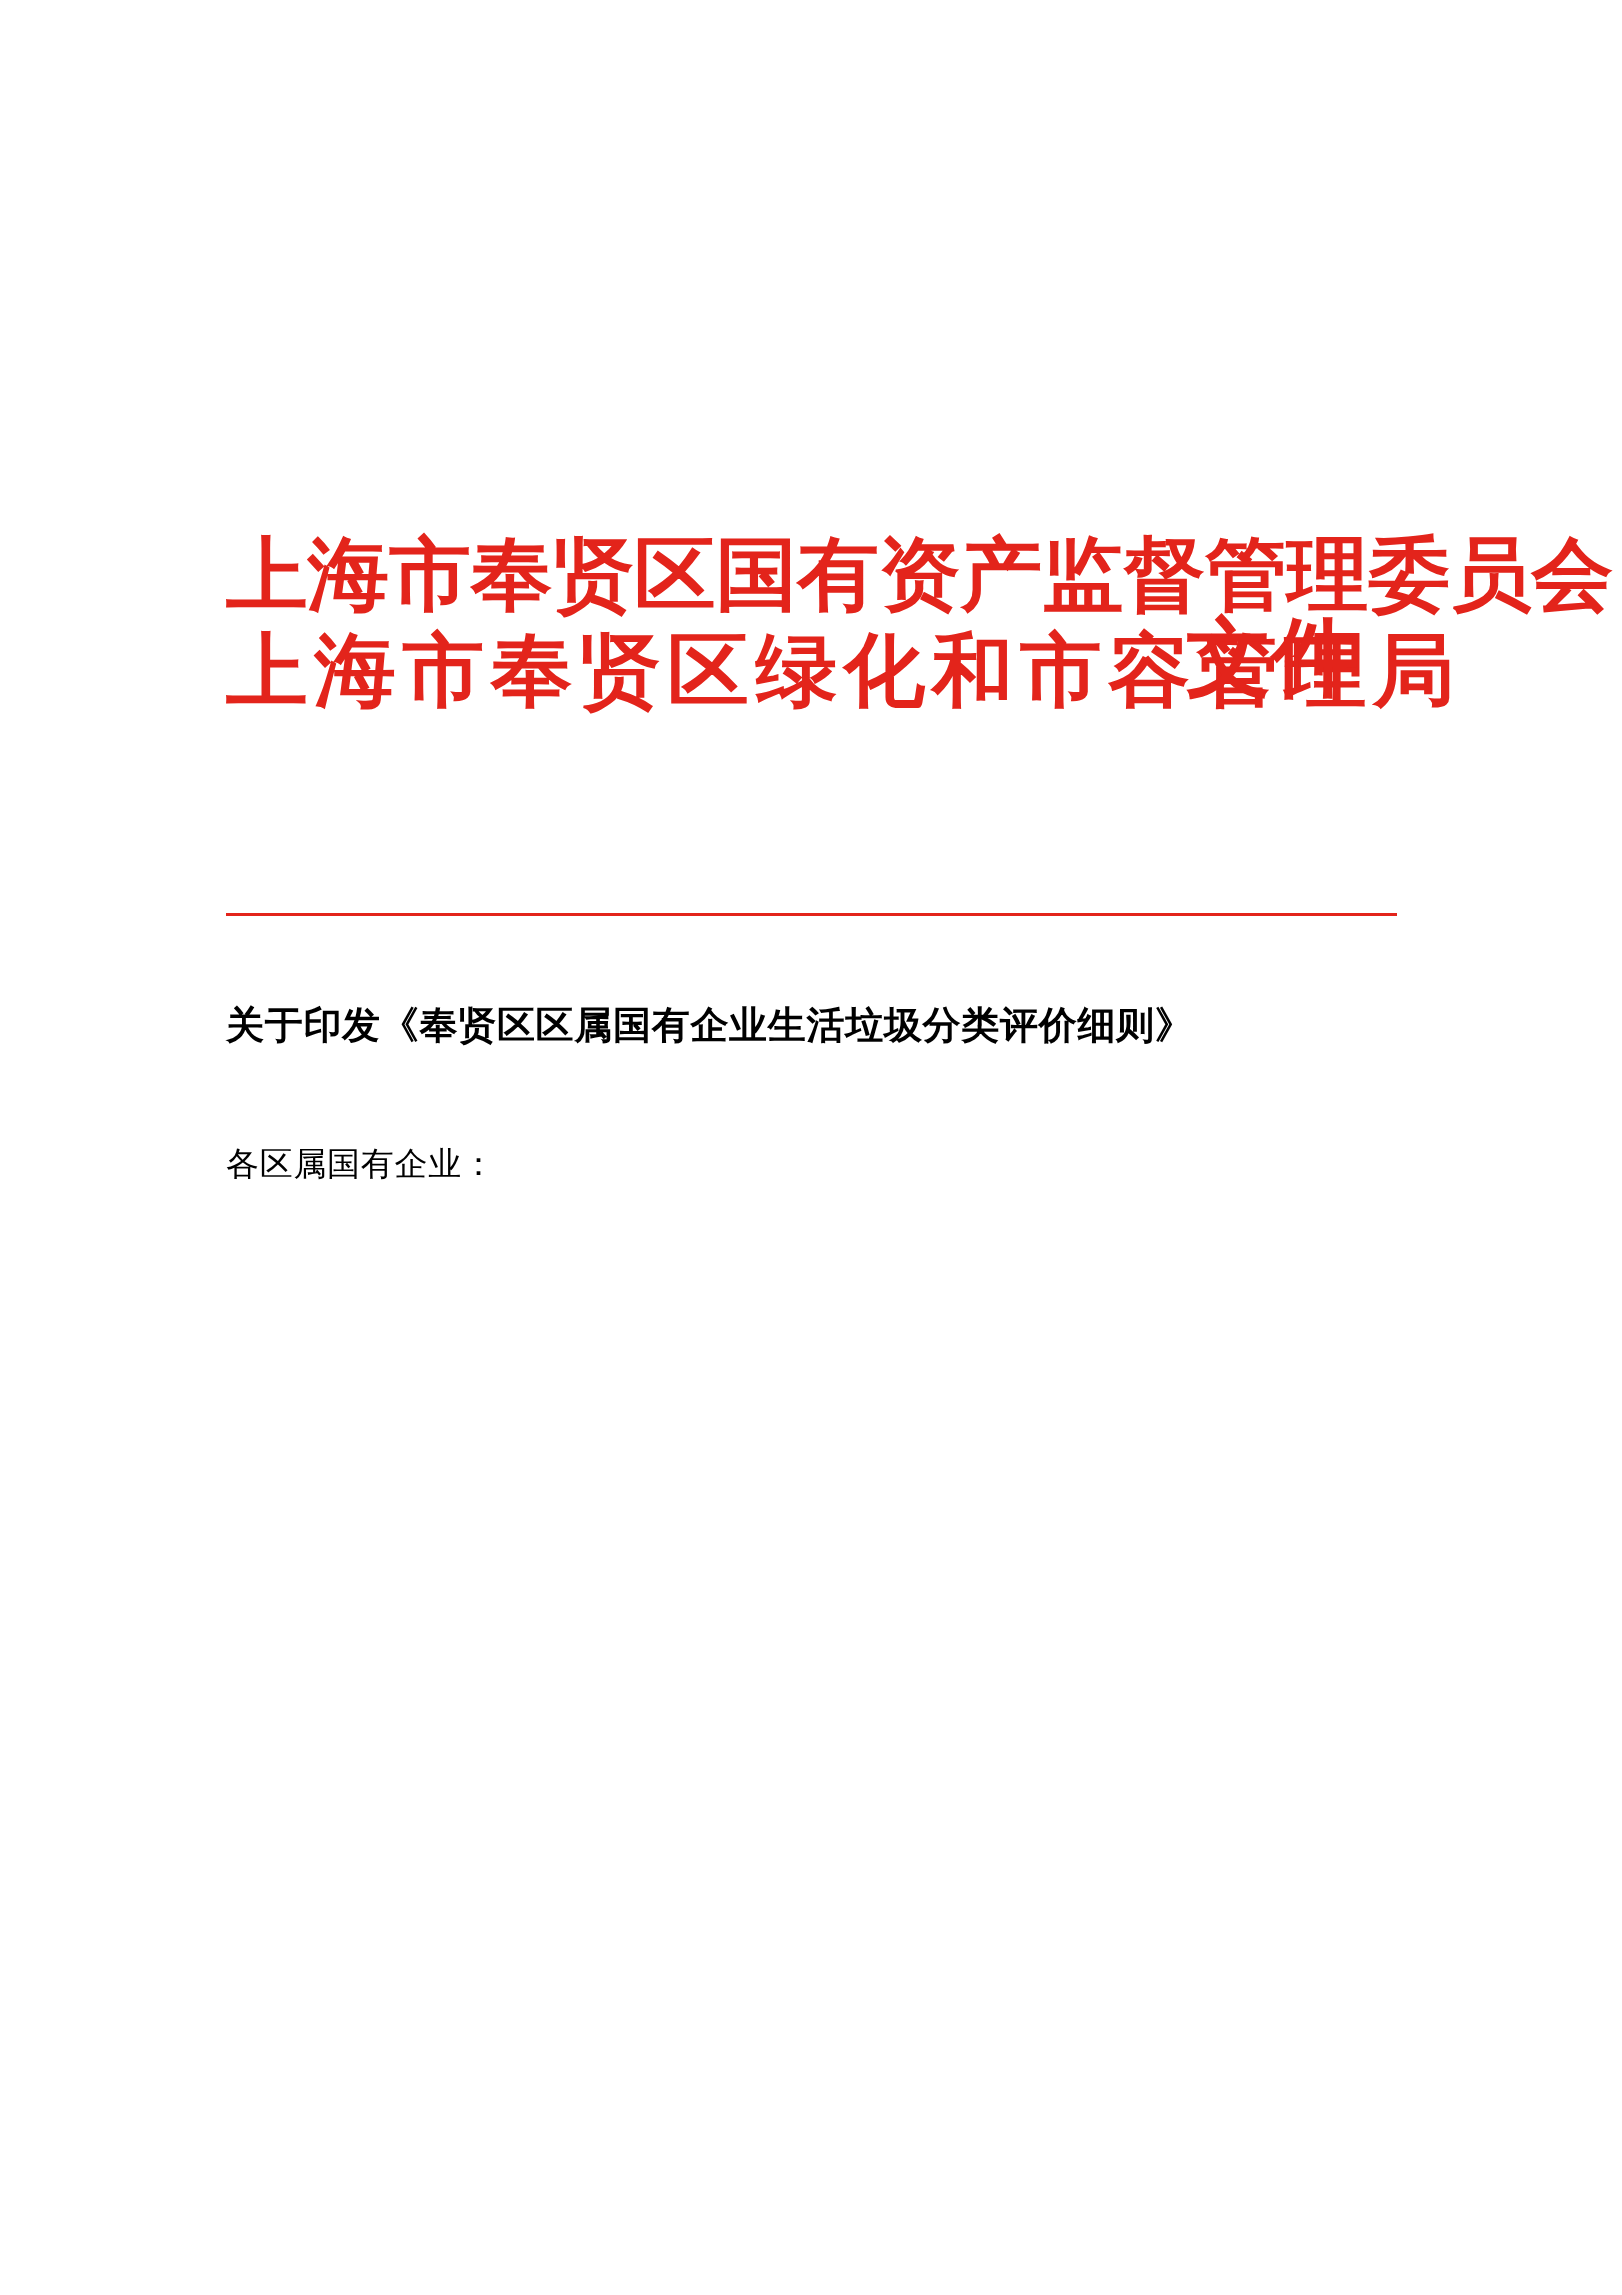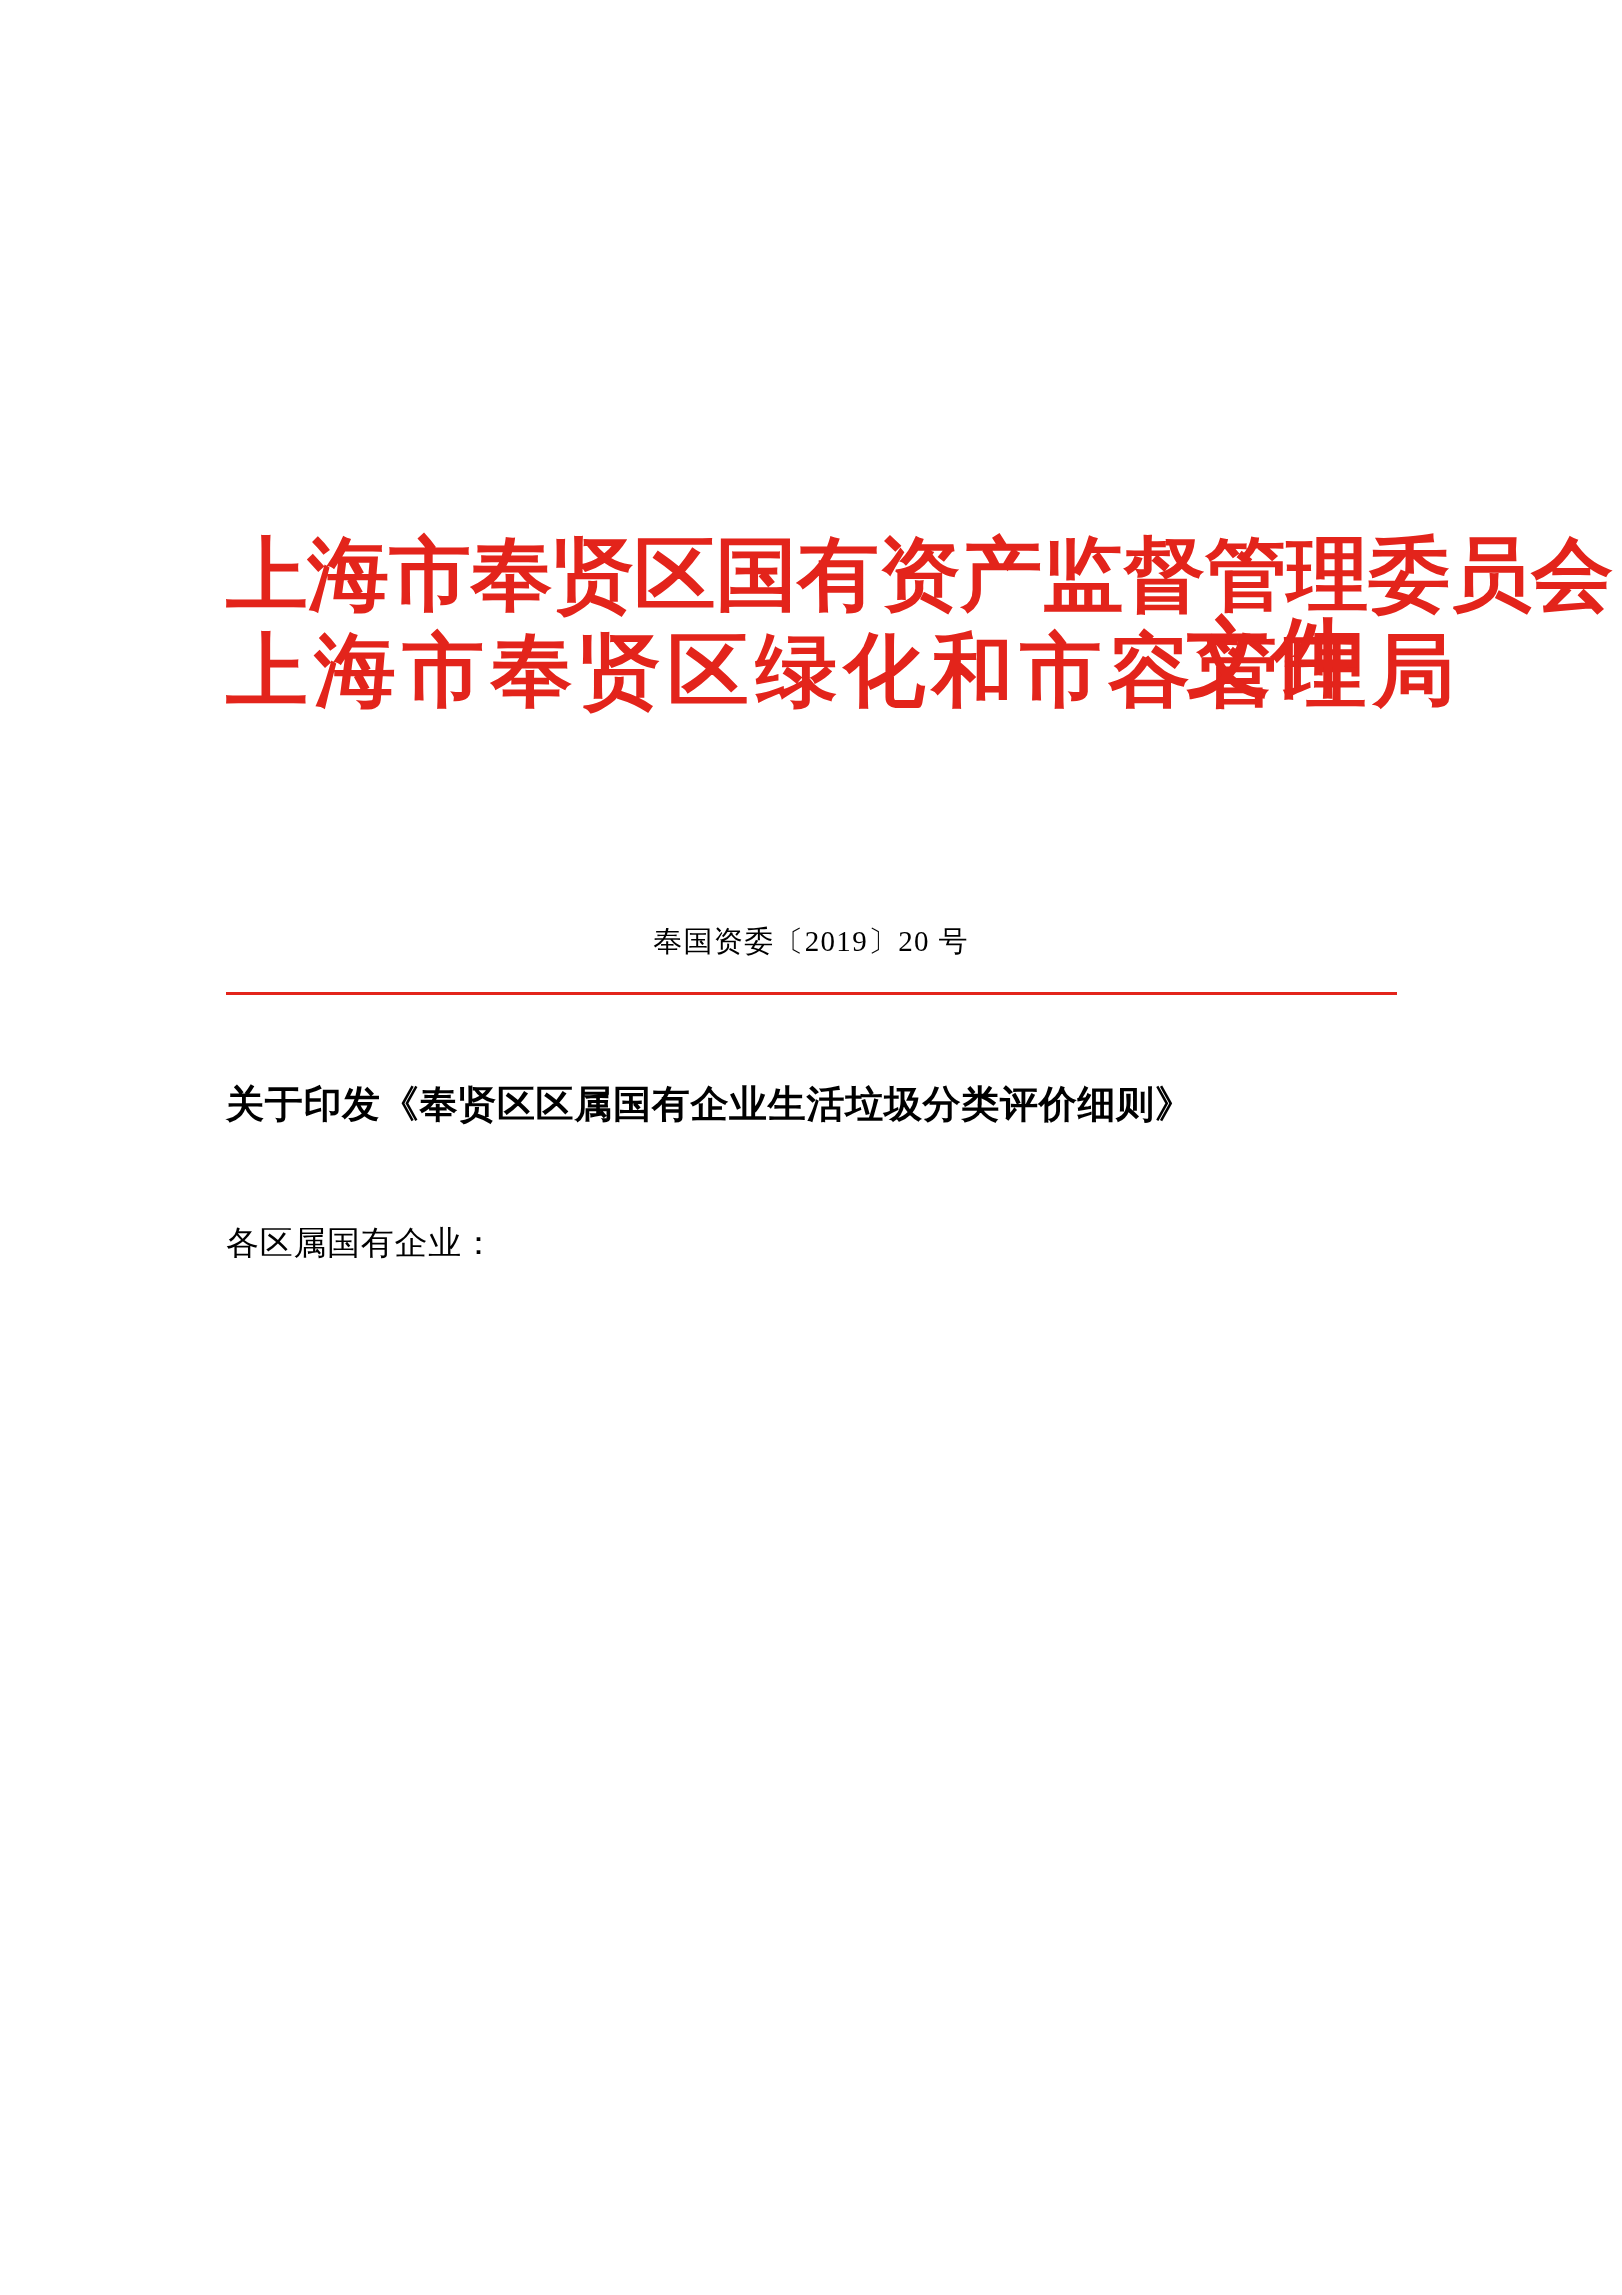--- a/index.html
+++ b/index.html
@@ -128,21 +128,20 @@
 <div class="page">
 
   <div class="letterhead">
     <div class="letterhead-lines">
       <div class="lh-line lh-line-1">上海市奉贤区国有资产监督管理委员会</div>
       <div class="lh-line lh-line-2">上海市奉贤区绿化和市容管理局</div>
     </div>
     <div class="lh-wenjian">文件</div>
   </div>
 
-  <div class="doc-number">奉国资委〔2019〕20 号</div>
 
   <div class="red-rule"></div>
 
   <div class="doc-title">
     <div>关于印发《奉贤区区属国有企业生活垃圾分类评价细则》</div>
   </div>
 
   <div class="body-block">
     <p class="salutation">各区属国有企业：</p>
   </div>

